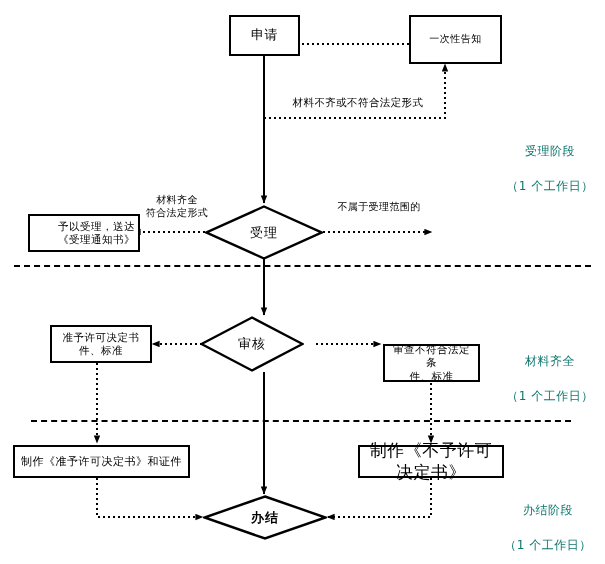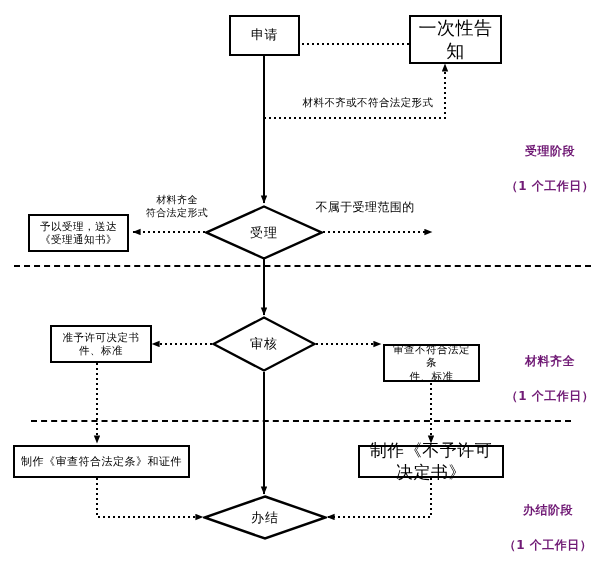--- a/index.html
+++ b/index.html
@@ -68,26 +68,25 @@
     position: absolute;
     color: #000000;
     text-align: center;
     line-height: 1.3;
     white-space: pre-line;
     letter-spacing: 0.4px;
   }
   
   .stage-label {
     position: absolute;
-    color: #701a75;
+    color: #0f766e;
     text-align: center;
     line-height: 1.45;
     white-space: pre-line;
     letter-spacing: 0.5px;
-    font-weight: bold;
   }
   
   .divider {
     position: absolute;
     border-top: 2px dashed #000000;
     height: 0;
   }
 </style>
 </head>
 <body>
@@ -128,75 +127,75 @@
     <path d="M431,478 L431,517 L327,517" fill="none" stroke="#000" stroke-width="2" stroke-dasharray="2,3" marker-end="url(#ah)"></path>
   </svg>
 
   <div class="divider" style="left:14px; top:265px; width:577px;"></div>
   <div class="divider" style="left:31px; top:420px; width:540px;"></div>
 
   <div class="box" style="left:229px; top:15px; width:71px; height:41px; font-size:13px;">
     <span class="txt">申请</span>
   </div>
 
-  <div class="box" style="left:409px; top:15px; width:93px; height:49px; font-size:18px;">
+  <div class="box" style="left:409px; top:15px; width:93px; height:49px; font-size:10px;">
     <span class="txt">一次性告知</span>
   </div>
 
   <div class="diamond" style="left:205px; top:205px; width:118px; height:55px; font-size:13px;">
     <svg width="118" height="55" viewBox="0 0 118 55" xmlns="http://www.w3.org/2000/svg">
       <polygon points="59,1.5 116.5,27.5 59,53.5 1.5,27.5" fill="#ffffff" stroke="#000000" stroke-width="2.4"></polygon>
     </svg>
     <span class="txt">受理</span>
   </div>
 
-  <div class="box" style="left:28px; top:214px; width:101px; height:38px; font-size:10.5px;">
+  <div class="box" style="left:28px; top:214px; width:112px; height:38px; font-size:10.5px;justify-content:flex-end;">
     <span class="txt">予以受理，送达
 《受理通知书》</span>
   </div>
 
 
-  <div class="diamond" style="left:212px; top:316px; width:104px; height:56px; font-size:13px;">
+  <div class="diamond" style="left:200px; top:316px; width:104px; height:56px; font-size:13px;">
     <svg width="104" height="56" viewBox="0 0 104 56" xmlns="http://www.w3.org/2000/svg">
       <polygon points="52,1.5 102.5,28 52,54.5 1.5,28" fill="#ffffff" stroke="#000000" stroke-width="2.4"></polygon>
     </svg>
     <span class="txt">审核</span>
   </div>
 
   <div class="box" style="left:50px; top:325px; width:102px; height:38px; font-size:10.5px;">
     <span class="txt">准予许可决定书
 件、标准</span>
   </div>
 
   <div class="box" style="left:383px; top:344px; width:97px; height:38px; font-size:10.5px;">
     <span class="txt">审查不符合法定条
 件、标准</span>
   </div>
 
   <div class="box" style="left:13px; top:445px; width:177px; height:33px; font-size:11px;">
-    <span class="txt">制作《审查符合法定条》和证件</span>
+    <span class="txt">制作《准予许可决定书》和证件</span>
   </div>
 
   <div class="box" style="left:358px; top:445px; width:146px; height:33px; font-size:17px;">
     <span class="txt">制作《不予许可决定书》</span>
   </div>
 
-  <div class="diamond" style="left:203px; top:495px; width:124px; height:45px; font-size:13px;">
+  <div class="diamond" style="left:203px; top:495px; width:124px; height:45px; font-size:13px;font-weight:bold;">
     <svg width="124" height="45" viewBox="0 0 124 45" xmlns="http://www.w3.org/2000/svg">
       <polygon points="62,1.5 122.5,22.5 62,43.5 1.5,22.5" fill="#ffffff" stroke="#000000" stroke-width="2.4"></polygon>
     </svg>
     <span class="txt">办结</span>
   </div>
 
-  <div class="edge-label" style="left:283px; top:96px; width:170px; font-size:10.5px;">材料不齐或不符合法定形式</div>
+  <div class="edge-label" style="left:273px; top:96px; width:170px; font-size:10.5px;">材料不齐或不符合法定形式</div>
 
   <div class="edge-label" style="left:134px; top:193px; width:86px; font-size:10px;">材料齐全
 符合法定形式</div>
 
-  <div class="edge-label" style="left:311px; top:200px; width:108px; font-size:12px;">不属于受理范围的</div>
+  <div class="edge-label" style="left:325px; top:200px; width:108px; font-size:10px;">不属于受理范围的</div>
 
   <div class="stage-label" style="left:500px; top:126px; width:100px; font-size:12px;">
     <span>受理阶段</span><br>
     <span>（1 个工作日）</span>
   </div>
 
   <div class="stage-label" style="left:500px; top:336px; width:100px; font-size:12px;">
     <span>材料齐全</span><br>
     <span>（1 个工作日）</span>
   </div>

